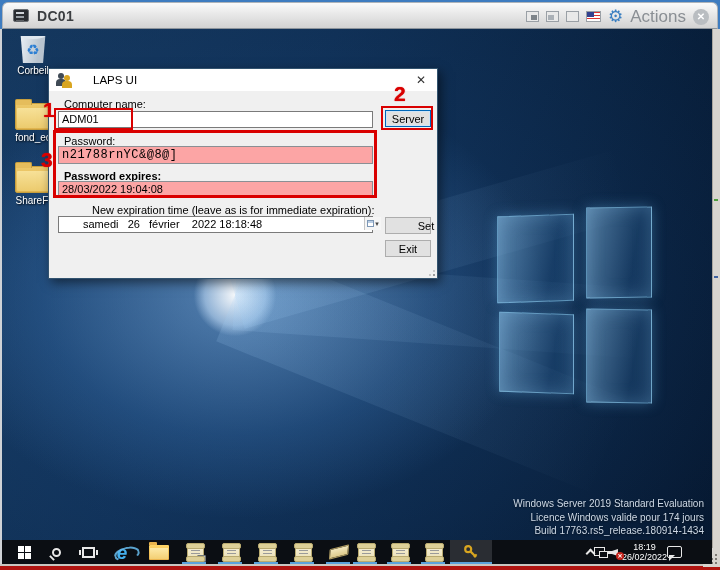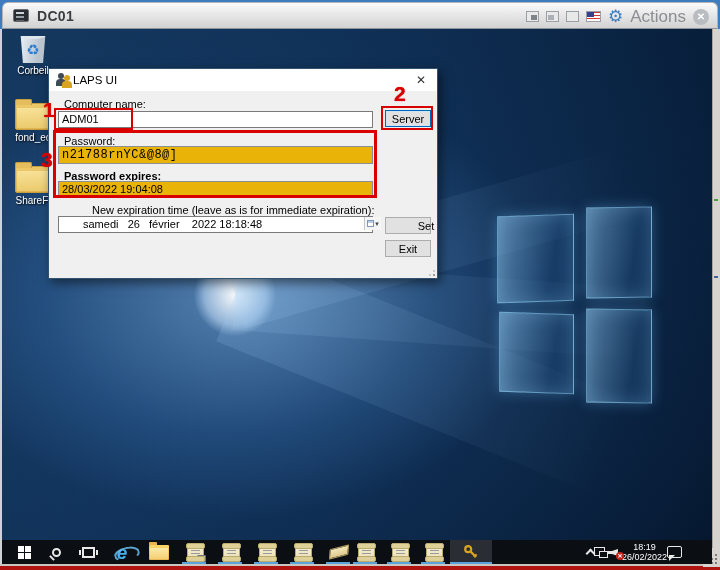--- a/index.html
+++ b/index.html
@@ -60,31 +60,31 @@
   .folder::before { content:""; position:absolute; left:-1px; top:-5px; width:15px; height:5px; background:#e5bd5c; border:1px solid #c79f3e; border-bottom:none; border-radius:2px 2px 0 0; }
   .folder::after { content:""; position:absolute; left:1px; top:4px; right:1px; bottom:1px; background:linear-gradient(#f7e198,#eccb6e); border-radius:1px; }
 
   
   .sysinfo { position:absolute; right:16px; top:497px; text-align:right; color:#cdd8e5; font-size:10px; line-height:13.5px; z-index:2; text-shadow:0 1px 2px rgba(0,0,0,.5); }
 
   
   .dlg { position:absolute; left:48px; top:68px; width:390px; height:211px; background:#f0f0f0;
     border:1px solid #2f5websafe; border:1px solid #32536f; box-shadow:3px 4px 10px rgba(0,0,0,.5); z-index:5; }
   .dlg-tb { position:absolute; left:0; top:0; right:0; height:22px; background:#fff; display:flex; align-items:center; }
-  .dlg-title { font-size:11.5px; color:#000; margin-left:0; }
+  .dlg-title { font-size:11.5px; color:#000; margin-left:20px; }
   .dlg-close { position:absolute; right:1px; top:1px; width:30px; height:20px; display:flex; align-items:center; justify-content:center; font-size:12px; color:#333; }
   .ppl { position:relative; width:17px; height:15px; margin-left:7px; }
   .ppl i { position:absolute; border-radius:50%; }
   .ppl .h1 { left:2px; top:0; width:6px; height:6px; background:#3f4a55; }
   .ppl .b1 { left:0; top:6px; width:10px; height:7px; border-radius:4px 4px 0 0; background:#3f4a55; }
   .ppl .h2 { left:8px; top:2px; width:6px; height:6px; background:#d9a520; }
   .ppl .b2 { left:6px; top:8px; width:10px; height:7px; border-radius:4px 4px 0 0; background:#d9a520; }
   .dlg label { position:absolute; font-size:11px; color:#000; }
   .fld { position:absolute; left:9px; width:315px; height:17px; background:#fff; border:1px solid #7a7a7a; font-size:11px; color:#000; padding:1px 3px 0; overflow:hidden; white-space:pre; }
-  .fld.ro { background:#eab308; border-color:#8b8f94; }
+  .fld.ro { background:#fca5a5; border-color:#8b8f94; }
   .mono { font-family:"Liberation Mono","DejaVu Sans Mono",monospace; font-size:12px; letter-spacing:.5px; }
   .btn { position:absolute; left:336px; width:46px; height:17px; background:#e1e1e1; border:1px solid #adadad; font-size:11px; color:#000; display:flex; align-items:center; justify-content:center; }
   .btn.focus { border:1px solid #0067b8; box-shadow:inset 0 0 0 1px #cfe4f7; }
   .dd-btn { position:absolute; right:1px; top:1px; width:17px; height:13px; background:#f5f5f5; border-left:1px solid #c5c5c5; display:flex; align-items:center; justify-content:center; gap:1px; }
   .cal-mini { width:7px; height:7px; border:1px solid #7d97b5; background:linear-gradient(#b9cde4 30%,#fff 30%); }
   .dd-arrow { font-size:7px; color:#444; }
   .dlg-grip { position:absolute; right:2px; bottom:2px; width:8px; height:8px; }
   .dlg-grip::before { content:""; position:absolute; right:0; bottom:0; width:2px; height:2px; background:#9a9a9a; box-shadow:-4px 0 #c9c9c9, 0 -4px #c9c9c9; }
 
   
@@ -169,20 +169,25 @@
   </div>
   <div class="dicon" style="left:7px; top:103px;">
     <div class="folder"></div>
     <div class="lbl">fond_ec</div>
   </div>
   <div class="dicon" style="left:7px; top:166px;">
     <div class="folder"></div>
     <div class="lbl">ShareFi</div>
   </div>
 
+  <div class="sysinfo">
+    <div>Windows Server 2019 Standard Evaluation</div>
+    <div>Licence Windows valide pour 174 jours</div>
+    <div>Build 17763.rs5_release.180914-1434</div>
+  </div>
 
   <div class="dlg">
     <div class="dlg-tb">
       <span class="ppl">
           <i class="h1"></i>
           <i class="b1"></i>
           <i class="h2"></i>
           <i class="b2"></i>
         </span>
       <span class="dlg-title">LAPS UI</span>

